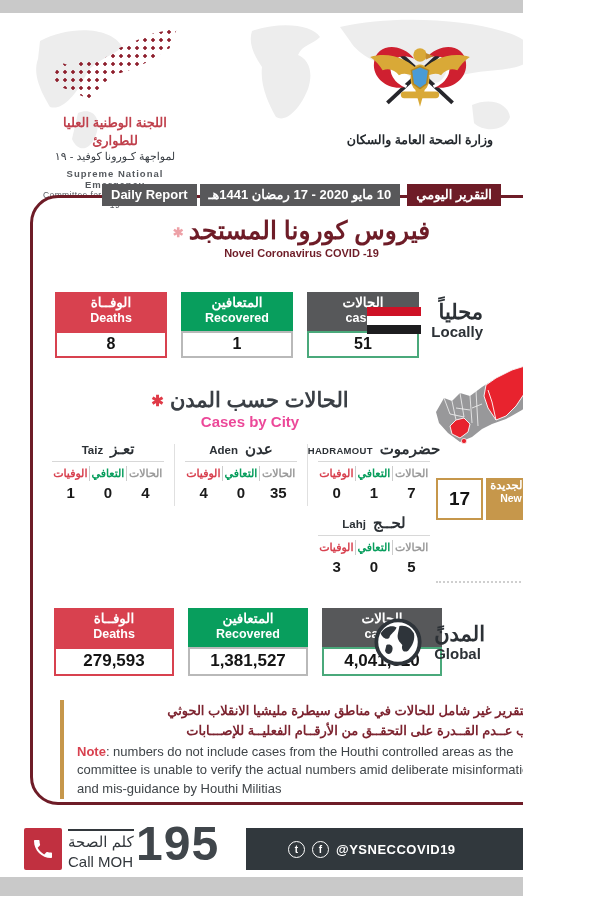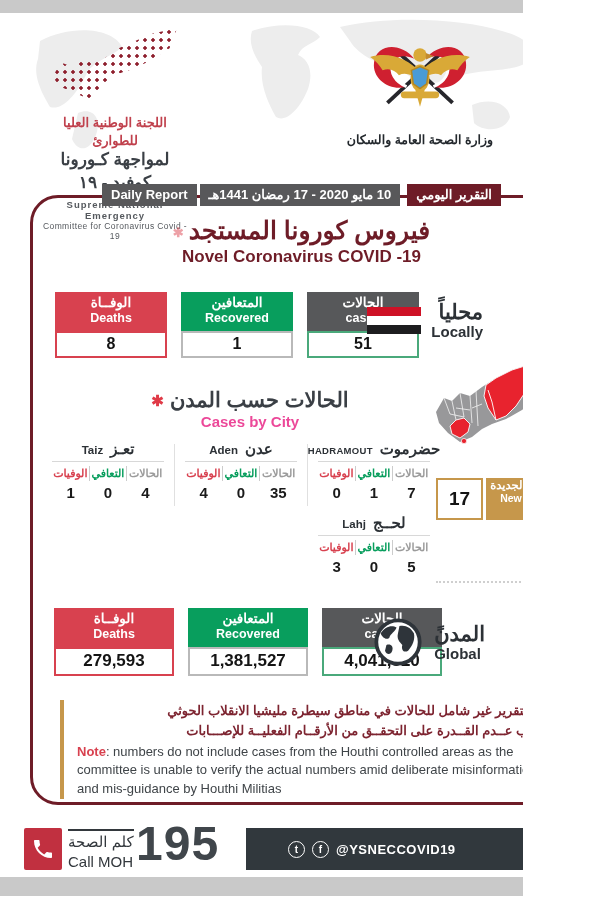--- a/index.html
+++ b/index.html
@@ -12,41 +12,41 @@
 
   .worldmap { position:absolute; top:13px; left:0; }
 
   
   .logo-left { position:absolute; left:40px; top:28px; width:150px; text-align:center; }
   .dots { width:124px; height:78px; margin:0 auto 8px auto;
           background-image: radial-gradient(circle, #8e1f2d 1.5px, transparent 1.9px);
           background-size: 8px 8px;
           clip-path: polygon(0 62%, 6% 44%, 16% 50%, 26% 38%, 38% 44%, 50% 28%, 62% 20%, 78% 8%, 100% 0, 94% 26%, 76% 44%, 62% 54%, 50% 60%, 40% 72%, 30% 92%, 16% 82%, 4% 74%); }
   .lg-ar1 { color:#c0414d; font-weight:bold; font-size:13px; line-height:1.35; }
-  .lg-ar2 { color:#3a3f45; font-weight:bold; font-size:17px; line-height:1.35; margin-bottom:4px; }
+  .lg-ar2 { color:#3a3f45; font-weight:normal; font-size:11px; line-height:1.35; margin-bottom:4px; }
   .lg-en1 { color:#55595e; font-weight:bold; font-size:9.5px; letter-spacing:1px; }
   .lg-en2 { color:#55595e; font-size:8.5px; letter-spacing:0.4px; }
 
   .logo-right { position:absolute; right:28px; top:32px; width:150px; text-align:center; }
   .ministry-name { margin-top:4px; color:#23282d; font-weight:bold; font-size:12.5px; }
 
   
   .datebar { position:absolute; top:184px; left:0; width:603px; display:flex; justify-content:center; align-items:center; gap:3px; z-index:3; }
   .db-box { color:#fff; font-weight:bold; font-size:13px; padding:3px 9px 4px 9px; white-space:nowrap; }
   .db-gray { background:#58585a; }
   .db-maroon { background:#6e1c27; margin-left:4px; }
 
   
   .frame { position:absolute; left:30px; top:195px; width:540px; height:610px; border:3px solid #6e1c27; border-radius:28px; z-index:1; }
 
   
   .title { position:absolute; top:216px; left:0; width:603px; text-align:center; z-index:2; }
   .title-ar { color:#6e1c27; font-weight:bold; font-size:25px; }
   .title-ast { color:#e05560; font-size:13px; opacity:.55; vertical-align:middle; margin-right:5px; }
-  .title-en { color:#6e1c27; font-weight:bold; font-size:17px; margin-top:2px; }
+  .title-en { color:#6e1c27; font-weight:bold; font-size:11px; margin-top:2px; }
 
   
   .statrow { position:absolute; display:flex; gap:14px; z-index:2; }
   .statrow-local { top:292px; left:55px; }
   .statrow-global { top:608px; left:54px; }
   .statbox { width:112px; text-align:center; }
   .statrow-global .statbox { width:120px; }
   .sb-head { color:#fff; padding:3px 2px 5px 2px; line-height:1.2; }
   .sb-ar { font-size:13.5px; font-weight:bold; }
   .sb-en { font-size:12.5px; font-weight:bold; }

